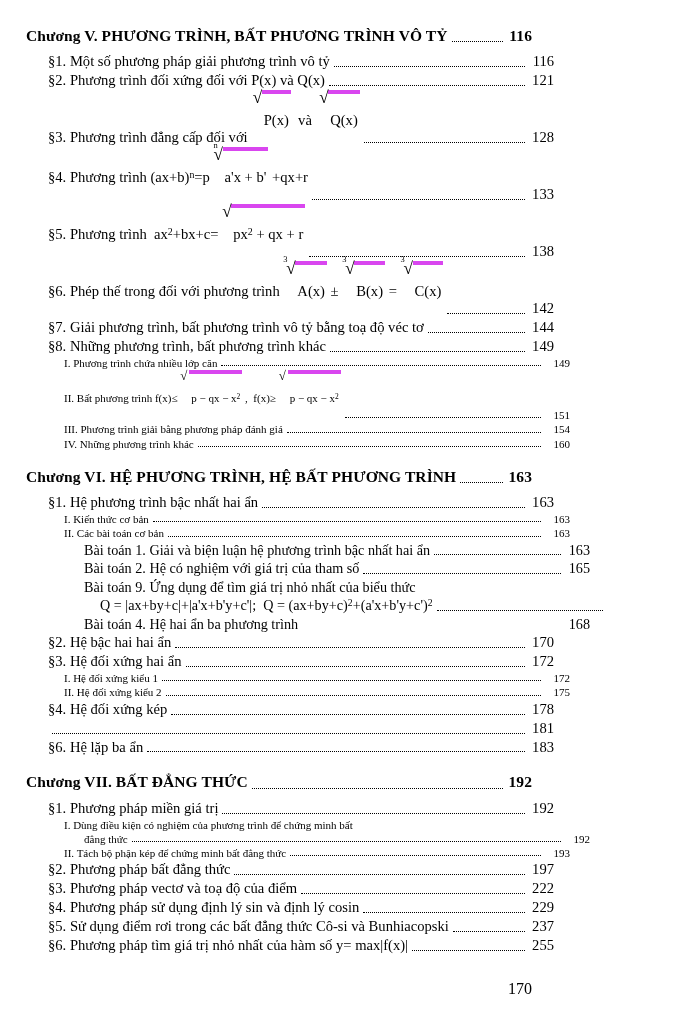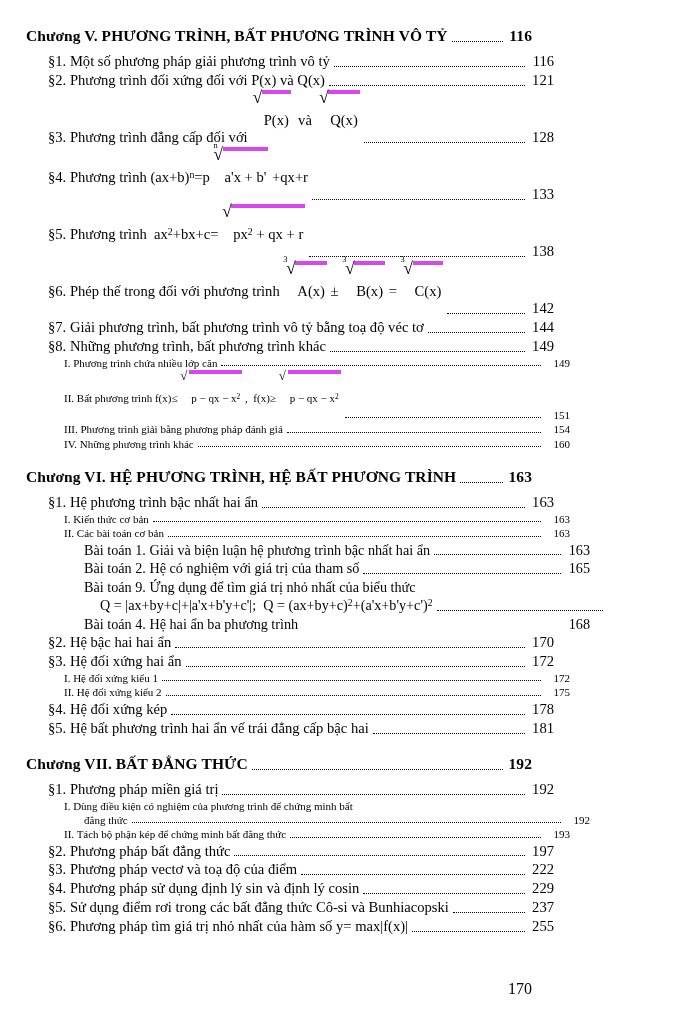--- a/index.html
+++ b/index.html
@@ -288,23 +288,27 @@
     <span class="txt">II. Hệ đối xứng kiểu 2</span>
     <span class="dots"></span>
     <span class="pg">175</span>
   </div>
   <div class="row lvl1">
     <span class="txt">§4. Hệ đối xứng kép</span>
     <span class="dots"></span>
     <span class="pg">178</span>
   </div>
   <div class="row lvl1">
-    <span class="txt">§5. Hệ bất phương trình hai ẩn vế trái đẳng cấp bậc hai</span>
     <span class="dots"></span>
     <span class="pg">181</span>
+  </div>
+  <div class="row lvl1">
+    <span class="txt">§6. Hệ lặp ba ẩn</span>
+    <span class="dots"></span>
+    <span class="pg">183</span>
   </div>
 
   <div class="gap-lg"></div>
 
   <div class="row chapter">
     <span class="txt">Chương VII. BẤT ĐẲNG THỨC</span>
     <span class="dots"></span>
     <span class="pg">192</span>
   </div>
   <div class="gap-sm"></div>

